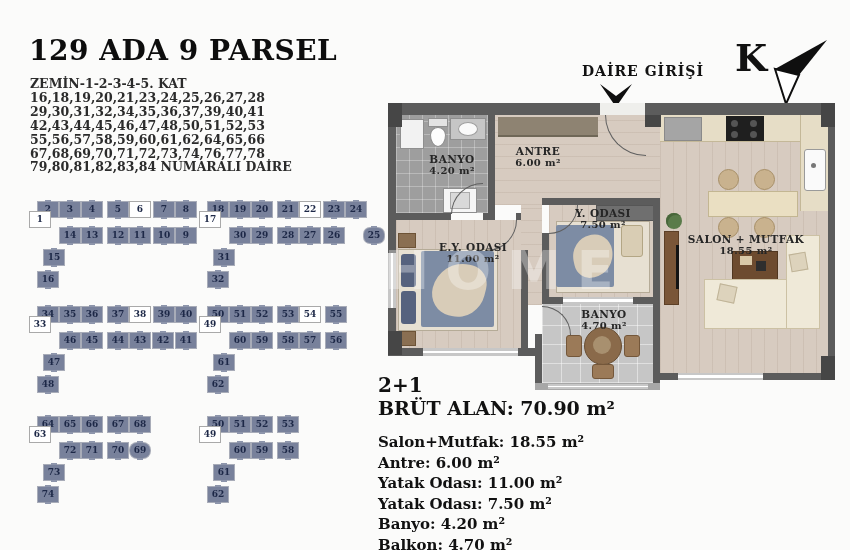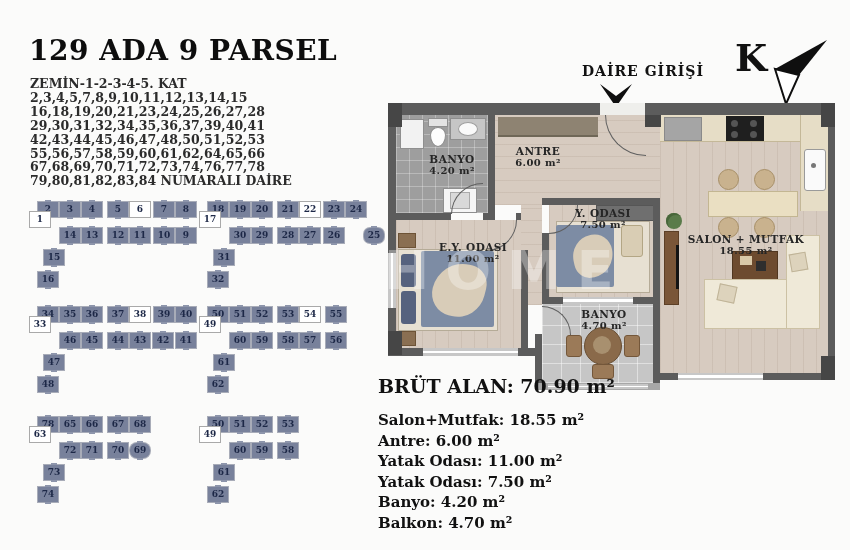--- a/index.html
+++ b/index.html
@@ -63,21 +63,20 @@
   .sum-rooms{margin-top:12px;font-size:15px;font-weight:bold;line-height:20.5px;}
 </style>
 </head>
 <body>
 
 <div class="page">
 
   <div class="title">129 ADA 9 PARSEL</div>
   <div class="subtitle">
     <div>ZEMİN-1-2-3-4-5. KAT</div>
-    <div>2,3,4,5,7,8,9,10,11,12,13,14,15</div>
     <div>16,18,19,20,21,23,24,25,26,27,28</div>
     <div>29,30,31,32,34,35,36,37,39,40,41</div>
     <div>42,43,44,45,46,47,48,50,51,52,53</div>
     <div>55,56,57,58,59,60,61,62,64,65,66</div>
     <div>67,68,69,70,71,72,73,74,76,77,78</div>
     <div>79,80,81,82,83,84 NUMARALI DAİRE</div>
   </div>
 
   <div id="keyplan">
       <div class="kgroup" style="left: 30px; top: 202px;">
@@ -144,21 +143,21 @@
         <div class="kb white" style="left: 0px; top: 10px;">49</div>
         <div class="kb" style="left: 30px; top: 26px;">60</div>
         <div class="kb" style="left: 52px; top: 26px;">59</div>
         <div class="kb" style="left: 78px; top: 26px;">58</div>
         <div class="kb" style="left: 100px; top: 26px;">57</div>
         <div class="kb" style="left: 126px; top: 26px;">56</div>
         <div class="kb" style="left: 14px; top: 48px;">61</div>
         <div class="kb" style="left: 8px; top: 70px;">62</div>
       </div>
       <div class="kgroup" style="left: 30px; top: 417px;">
-        <div class="kb" style="left: 8px; top: 0px;">78</div>
+        <div class="kb" style="left: 8px; top: 0px;">64</div>
         <div class="kb" style="left: 30px; top: 0px;">65</div>
         <div class="kb" style="left: 52px; top: 0px;">66</div>
         <div class="kb" style="left: 78px; top: 0px;">67</div>
         <div class="kb" style="left: 100px; top: 0px;">68</div>
         <div class="kb white" style="left: 0px; top: 10px;">63</div>
         <div class="kb" style="left: 30px; top: 26px;">72</div>
         <div class="kb" style="left: 52px; top: 26px;">71</div>
         <div class="kb" style="left: 78px; top: 26px;">70</div>
         <div class="kb" style="left: 100px; top: 26px; border-radius: 7px;">69</div>
         <div class="kb" style="left: 14px; top: 48px;">73</div>
@@ -315,20 +314,21 @@
     </div>
     <div class="rlabel" style="left:358px;top:130px">
       <span>SALON + MUTFAK</span>
       <span class="area">18.55 m²</span>
     </div>
 
     <div class="wmark">HOME</div>
   </div>
 
   <div class="summary">
+    <div class="sum-type">2+1</div>
     <div class="sum-gross">BRÜT ALAN: 70.90 m²</div>
     <div class="sum-rooms">
       <div>Salon+Mutfak: 18.55 m²</div>
       <div>Antre: 6.00 m²</div>
       <div>Yatak Odası: 11.00 m²</div>
       <div>Yatak Odası: 7.50 m²</div>
       <div>Banyo: 4.20 m²</div>
       <div>Balkon: 4.70 m²</div>
     </div>
   </div>

